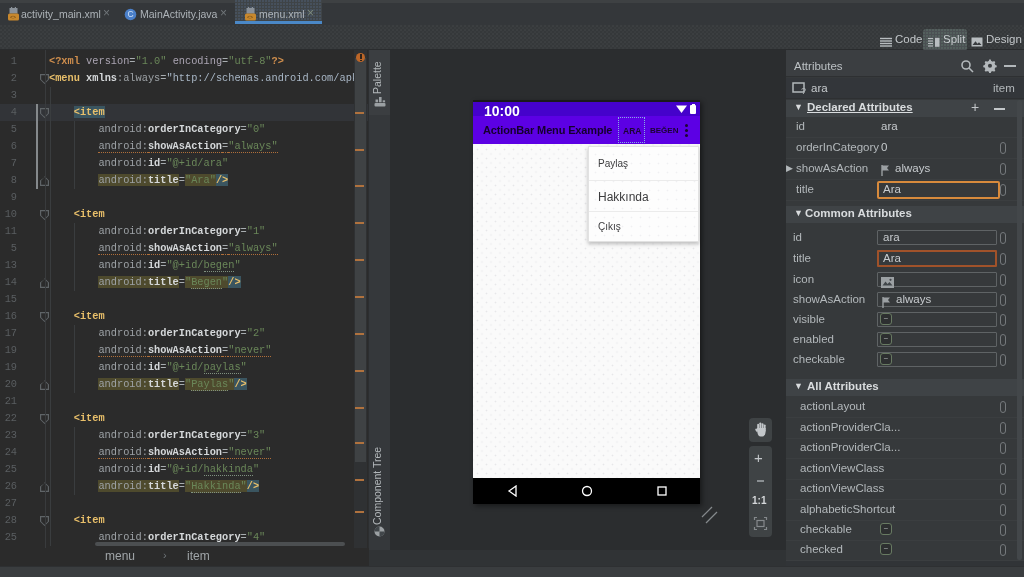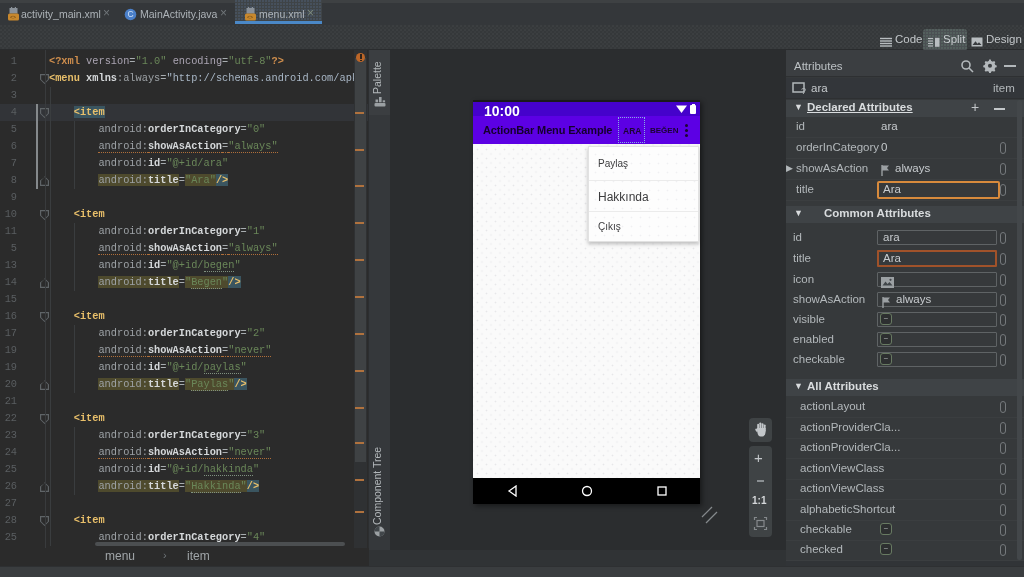--- a/index.html
+++ b/index.html
@@ -324,21 +324,21 @@
 <span class="vtx" style="left:895px;top:162px;">always</span>
 <div class="ring" style="top:163px;"></div>
 <div class="rowline" style="top:179px;"></div>
 <span class="lbl" style="top:183px;">title</span>
 <div class="abs" style="left:877px;top:181px;width:123px;height:18px;border:2px solid #d78a3c;border-radius:2px;"></div>
 <span class="vtx" style="left:883px;top:183px;">Ara</span>
 <div class="ring" style="top:184px;"></div>
 <div class="rowline" style="top:200px;"></div>
 <div class="sech" style="top:206px;">
       <span style="position:absolute;left:8px;top:2px;font-size:9px;">▼</span>
-      <span style="position:absolute;left:38px;top:1px;text-align:right;">Common Attributes</span>
+      <span style="position:absolute;left:19px;top:1px;text-align:right;">Common Attributes</span>
     </div>
 <span class="lbl" style="left:793px;top:231px;">id</span>
 <div class="vbox" style="top:230px;"></div>
 <span class="vtx" style="left:883px;top:231px;">ara</span>
 <div class="ring" style="top:232px;"></div>
 <span class="lbl" style="left:793px;top:252px;">title</span>
 <div class="vbox" style="top:250px;height:17px;border:2px solid #a0522a;"></div>
 <span class="vtx" style="left:883px;top:252px;">Ara</span>
 <div class="ring" style="top:253px;"></div>
 <span class="lbl" style="left:793px;top:273px;">icon</span>

